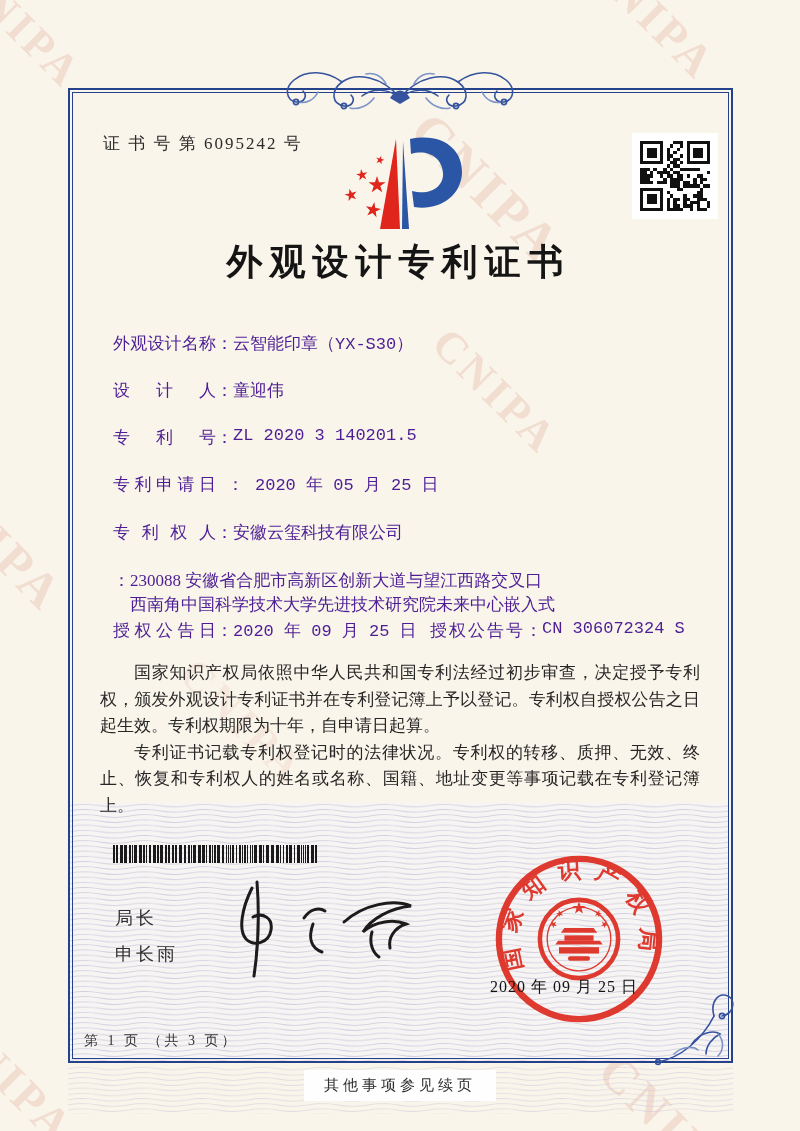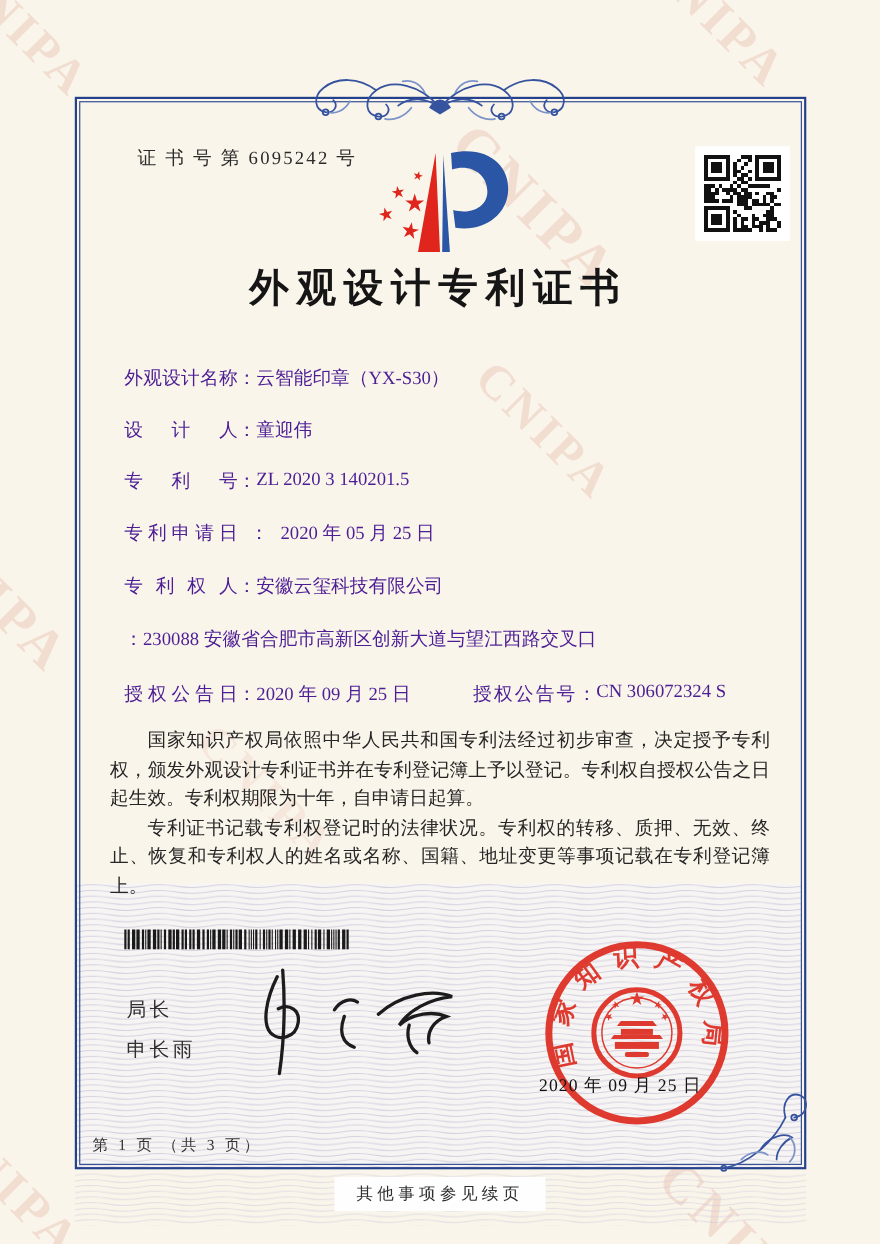--- a/index.html
+++ b/index.html
@@ -9,29 +9,29 @@
   
   .wm{position:absolute;color:#f2ddd1;font-weight:bold;font-size:46px;
       letter-spacing:4px;transform:rotate(45deg);transform-origin:left top;
       z-index:0;user-select:none;white-space:nowrap;}
   
   .band{z-index:0;}
   
   .frame{left:68px;top:88px;width:661px;height:971px;border:2px solid #24418c;z-index:1;}
   .frame::after{content:"";position:absolute;inset:2px;border:1px solid #24418c;}
   
-  .certno{left:103px;top:132px;font-size:17px;letter-spacing:2px;color:#2b2b2b;z-index:2;margin-left:22px;}
+  .certno{left:103px;top:132px;font-size:17px;letter-spacing:2px;color:#2b2b2b;z-index:2;}
   .qrbox{left:632px;top:133px;width:86px;height:86px;background:#fff;z-index:2;}
   .qrbox svg{position:absolute;left:8px;top:8px;}
   .title{left:68px;top:238px;width:661px;text-align:center;font-size:36px;font-weight:bold;
          letter-spacing:7px;color:#151515;z-index:2;}
   
   .row{left:113px;width:580px;font-size:17px;color:#4c1d95;z-index:2;display:flex;}
   .lbl{display:inline-block;width:103px;text-align:justify;text-align-last:justify;flex:none;}
-  .val{white-space:nowrap;}
+  .val{white-space:nowrap;font-family:Liberation Mono, monospace;}
   .addrv{line-height:24px;white-space:normal;}
   .grp1{width:317px;flex:none;display:flex;align-items:flex-end;}
   .grp2{display:flex;}
   
   .bodytxt{left:100px;top:660px;width:600px;font-size:17px;line-height:26.5px;
            color:#262626;text-align:justify;z-index:2;}
   .bodytxt p{margin:0;text-indent:2em;}
   
   .barcode{left:113px;top:845px;height:18px;z-index:2;font-size:0;}
   .barcode span{display:inline-block;height:18px;background:#1a1a1a;vertical-align:top;}
@@ -305,21 +305,21 @@
     <span>：</span>
     <span class="val">2020 年 05 月 25 日</span>
 </div>
 <div class="abs row" style="top:521px;">
   <span class="lbl">专利权人</span>
     <span>：</span>
     <span class="val">安徽云玺科技有限公司</span>
 </div>
 <div class="abs row" style="top:569px;">
     <span>：</span>
-    <span class="addrv"><span>230088 安徽省合肥市高新区创新大道与望江西路交叉口</span><br></span>
+    <span class="addrv"><span>230088 安徽省合肥市高新区创新大道与望江西路交叉口</span><br><span>西南角中国科学技术大学先进技术研究院未来中心嵌入式</span></span>
 </div>
 <div class="abs row" style="top:619px;">
   <span class="grp1">
     <span class="lbl">授权公告日</span>
       <span>：</span>
       <span class="val">2020 年 09 月 25 日</span>
   </span>
   <span class="grp2">
     <span style="letter-spacing:2px;">授权公告号</span>
       <span>：</span>

